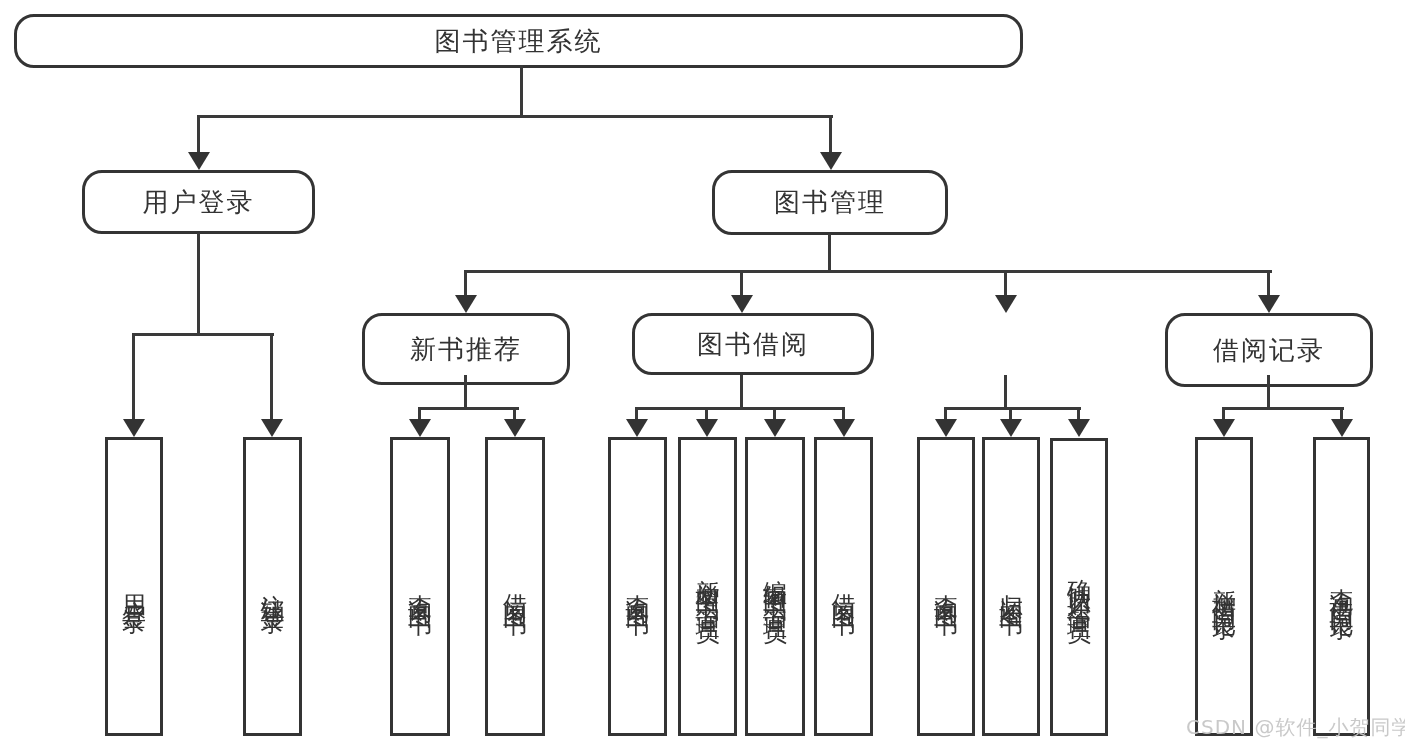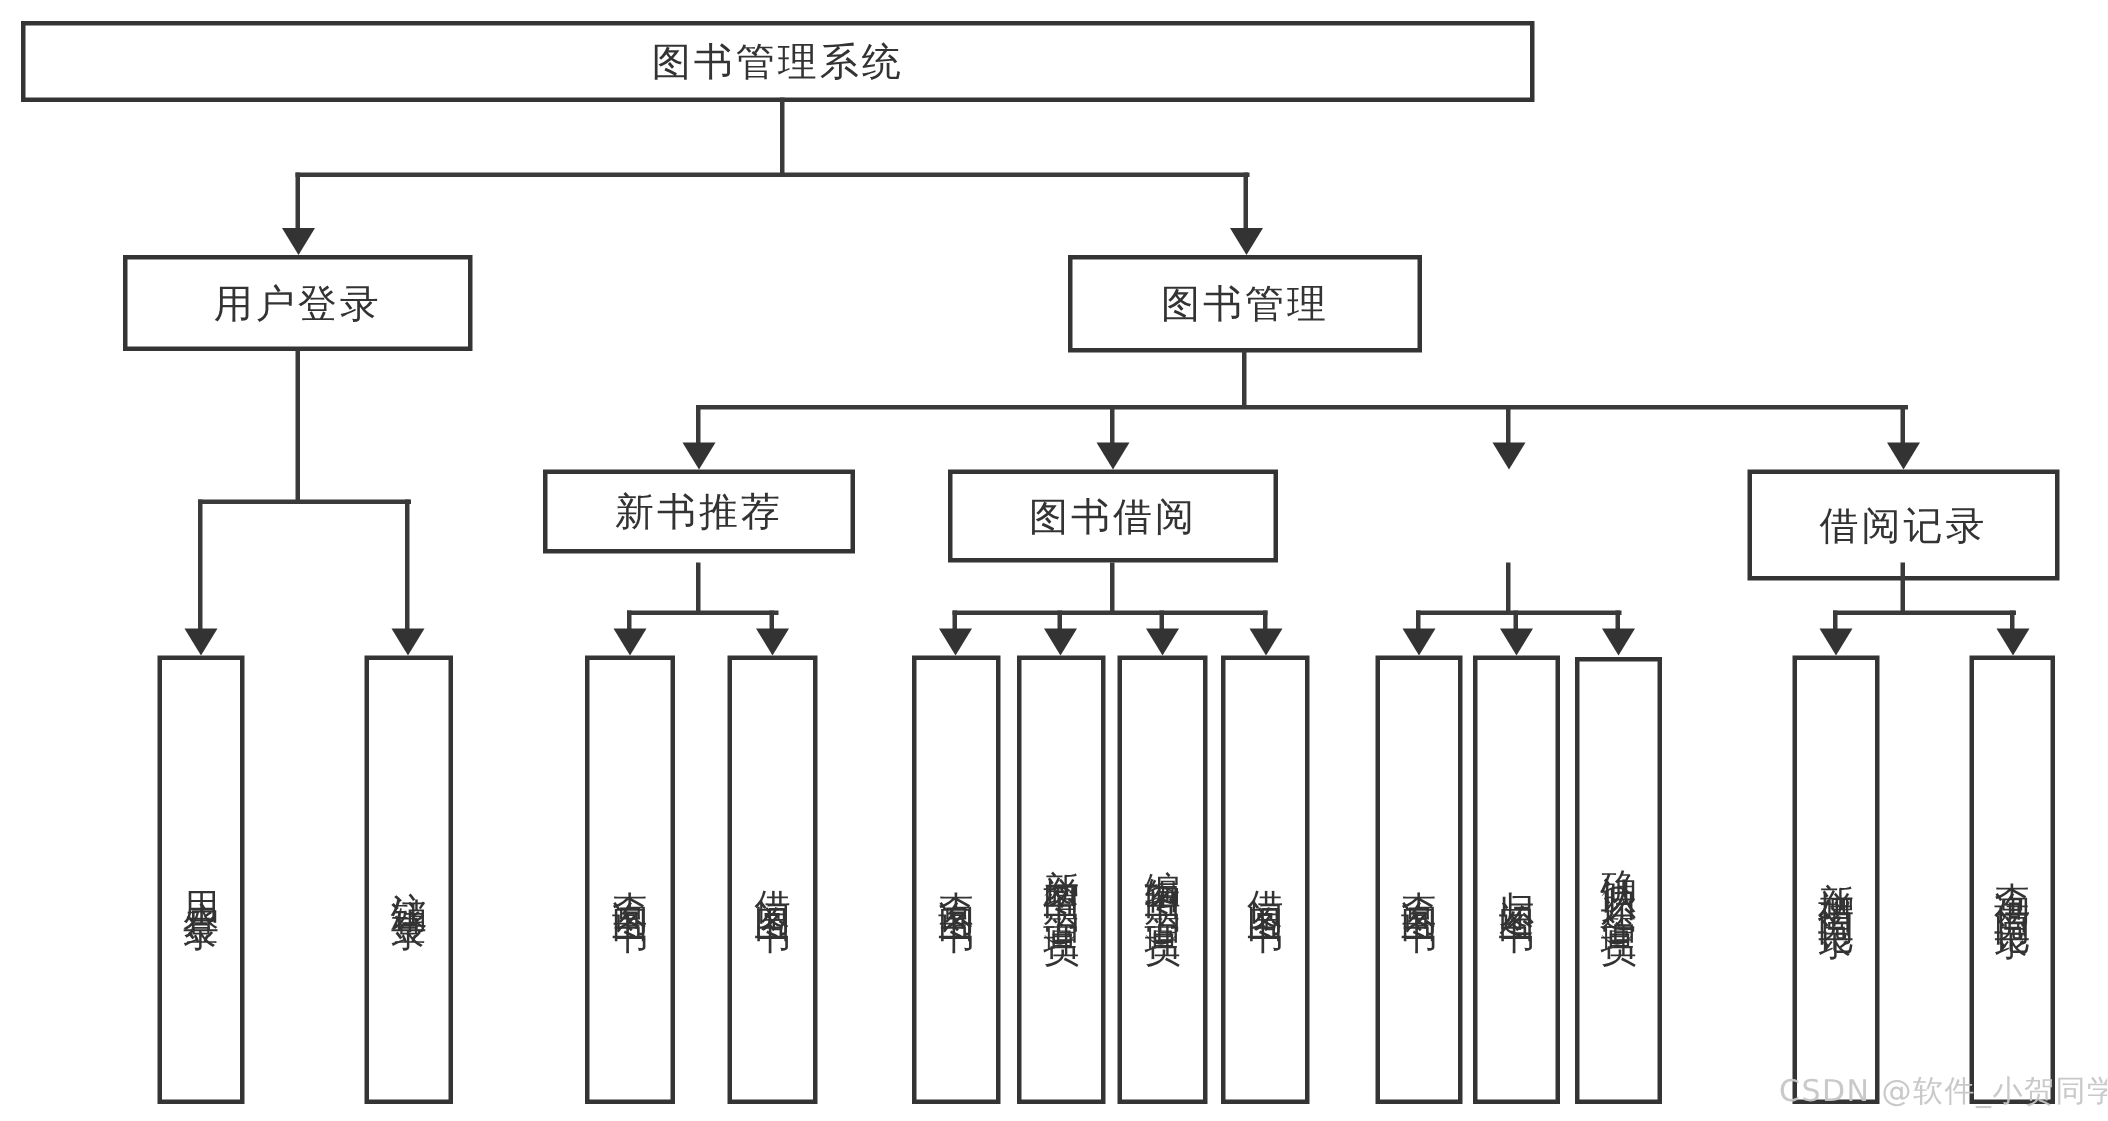--- a/index.html
+++ b/index.html
@@ -17,20 +17,21 @@
     background:#ffffff;
     color:#333333;
     display:flex;
     align-items:center;
     justify-content:center;
   }
   .node.h{
     font-size:26px;
     letter-spacing:2px;
     white-space:nowrap;
+    border-radius:20px;
   }
   .node.v{
     writing-mode:vertical-rl;
     text-orientation:mixed;
     font-size:24px;
     letter-spacing:6px;
     line-height:1;
   }
   .ln{
     position:absolute;
@@ -81,22 +82,22 @@
   <div class="ln" style="left:464px;top:270px;width:808px;height:3px"></div>
   <div class="ln" style="left:464px;top:270px;width:3px;height:28px"></div>
   <div class="ah" style="left:455px;top:295px"></div>
   <div class="ln" style="left:740px;top:270px;width:3px;height:28px"></div>
   <div class="ah" style="left:731px;top:295px"></div>
   <div class="ln" style="left:1004px;top:270px;width:3px;height:28px"></div>
   <div class="ah" style="left:995px;top:295px"></div>
   <div class="ln" style="left:1267px;top:270px;width:3px;height:28px"></div>
   <div class="ah" style="left:1258px;top:295px"></div>
 
-  <div class="node h" style="left:362px;top:313px;width:208px;height:56px">新书推荐</div>
-  <div class="node h" style="left:632px;top:313px;width:220px;height:62px">图书借阅</div>
+  <div class="node h" style="left:362px;top:313px;width:208px;height:72px">新书推荐</div>
+  <div class="node h" style="left:632px;top:313px;width:242px;height:62px">图书借阅</div>
   <div class="node h" style="left:1165px;top:313px;width:208px;height:74px">借阅记录</div>
 
   <div class="ln" style="left:464px;top:375px;width:3px;height:34px"></div>
   <div class="ln" style="left:418px;top:407px;width:101px;height:3px"></div>
   <div class="ln" style="left:418px;top:407px;width:3px;height:14px"></div>
   <div class="ah" style="left:409px;top:419px"></div>
   <div class="ln" style="left:513px;top:407px;width:3px;height:14px"></div>
   <div class="ah" style="left:504px;top:419px"></div>
 
   <div class="ln" style="left:740px;top:375px;width:3px;height:34px"></div>

